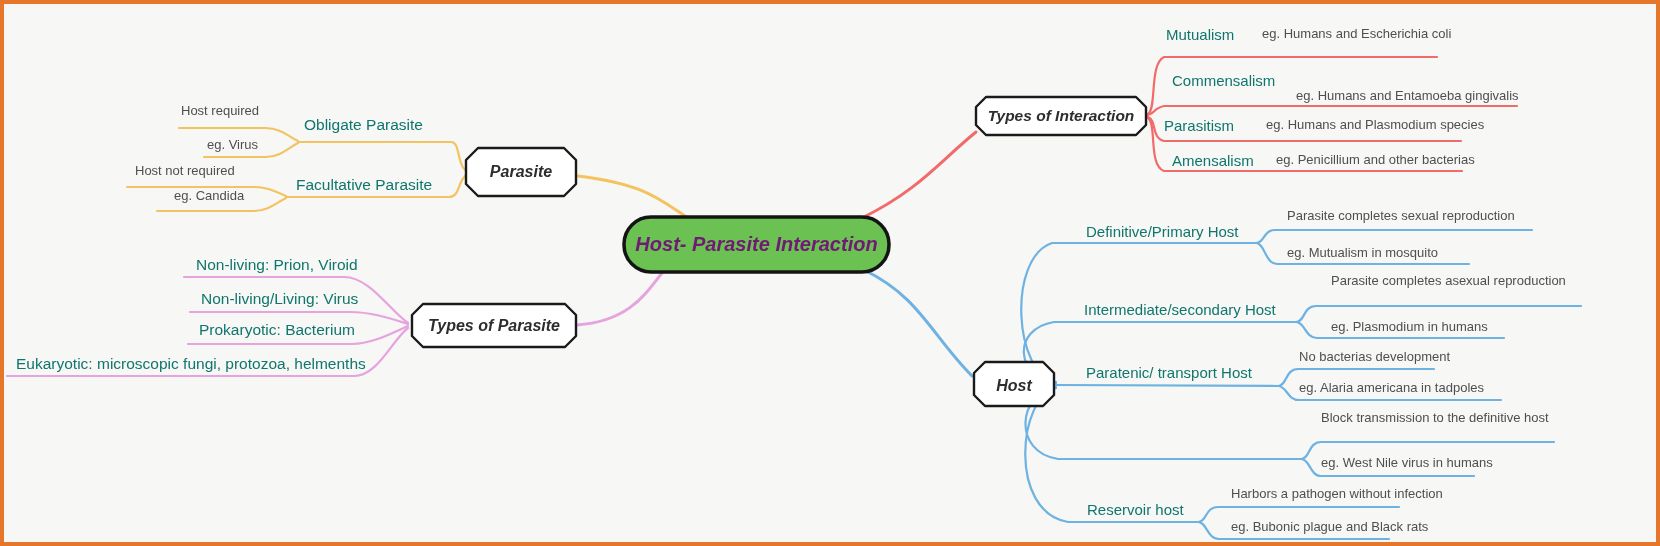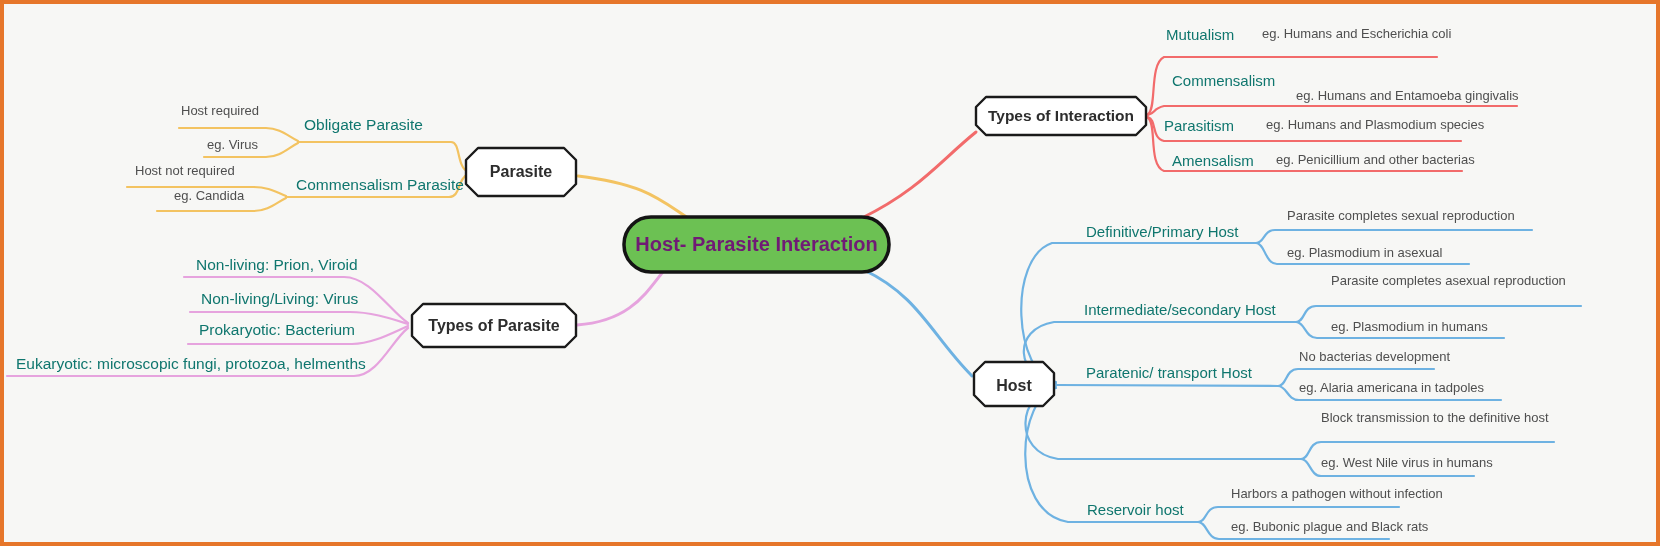--- a/index.html
+++ b/index.html
@@ -16,21 +16,21 @@
   .lbl{
     position:absolute;white-space:nowrap;
     color:#0f766e;font-size:15px;line-height:1.15;
     font-family:"Liberation Sans", sans-serif;
   }
   .s13{font-size:13px;color:#4f4f4f;}
   .s15{font-size:15px;}
   .s16{font-size:15.5px;}
   .node-lbl{
     position:absolute;display:flex;align-items:center;justify-content:center;
-    font-weight:bold;color:#2d2d2d;font-size:16px;white-space:nowrap;
+    font-weight:bold;color:#2d2d2d;font-size:16px;white-space:nowrap;font-style:italic;
   }
   .main-lbl{font-size:20px;color:#701a75;}
 </style>
 </head>
 <body>
 
 <div id="stage">
 
   <svg id="wires" viewBox="0 0 1652 538">
 
@@ -94,41 +94,41 @@
 
   <div class="node-lbl" style="left:408px;top:300px;width:164px;height:43px">Types of Parasite</div>
 
   <div class="node-lbl" style="left:972px;top:93px;width:170px;height:38px;font-size:15.5px">Types of Interaction</div>
 
   <div class="node-lbl" style="left:970px;top:358px;width:80px;height:48px">Host</div>
 
   <div class="lbl s16" style="left:300px;top:112px">Obligate Parasite</div>
   <div class="lbl s13" style="left:177px;top:100px">Host required</div>
   <div class="lbl s13" style="left:203px;top:134px">eg. Virus</div>
-  <div class="lbl s16" style="left:292px;top:172px">Commensalism Parasite</div>
+  <div class="lbl s16" style="left:292px;top:172px">Facultative Parasite</div>
   <div class="lbl s13" style="left:131px;top:160px">Host not required</div>
   <div class="lbl s13" style="left:170px;top:185px">eg. Candida</div>
 
   <div class="lbl s16" style="left:192px;top:252px">Non-living: Prion, Viroid</div>
   <div class="lbl s16" style="left:197px;top:286px">Non-living/Living: Virus</div>
   <div class="lbl s16" style="left:195px;top:317px">Prokaryotic: Bacterium</div>
   <div class="lbl s16" style="left:12px;top:351px">Eukaryotic: microscopic fungi, protozoa, helmenths</div>
 
   <div class="lbl s15" style="left:1162px;top:22px">Mutualism</div>
   <div class="lbl s13" style="left:1258px;top:23px">eg. Humans and Escherichia coli</div>
   <div class="lbl s15" style="left:1168px;top:68px">Commensalism</div>
   <div class="lbl s13" style="left:1292px;top:85px">eg. Humans and Entamoeba gingivalis</div>
   <div class="lbl s15" style="left:1160px;top:113px">Parasitism</div>
   <div class="lbl s13" style="left:1262px;top:114px">eg. Humans and Plasmodium species</div>
   <div class="lbl s15" style="left:1168px;top:148px">Amensalism</div>
   <div class="lbl s13" style="left:1272px;top:149px">eg. Penicillium and other bacterias</div>
 
   <div class="lbl s15" style="left:1082px;top:219px">Definitive/Primary Host</div>
   <div class="lbl s13" style="left:1283px;top:205px">Parasite completes sexual reproduction</div>
-  <div class="lbl s13" style="left:1283px;top:242px">eg. Plasmodium in asexual</div>
+  <div class="lbl s13" style="left:1283px;top:242px">eg. Mutualism in mosquito</div>
 
   <div class="lbl s15" style="left:1080px;top:297px">Intermediate/secondary Host</div>
   <div class="lbl s13" style="left:1327px;top:270px">Parasite completes asexual reproduction</div>
   <div class="lbl s13" style="left:1327px;top:316px">eg. Plasmodium in humans</div>
 
   <div class="lbl s15" style="left:1082px;top:360px">Paratenic/ transport Host</div>
   <div class="lbl s13" style="left:1295px;top:346px">No bacterias development</div>
   <div class="lbl s13" style="left:1295px;top:377px">eg.  Alaria americana in tadpoles</div>
 
   <div class="lbl s13" style="left:1317px;top:407px">Block transmission to the definitive host</div>

